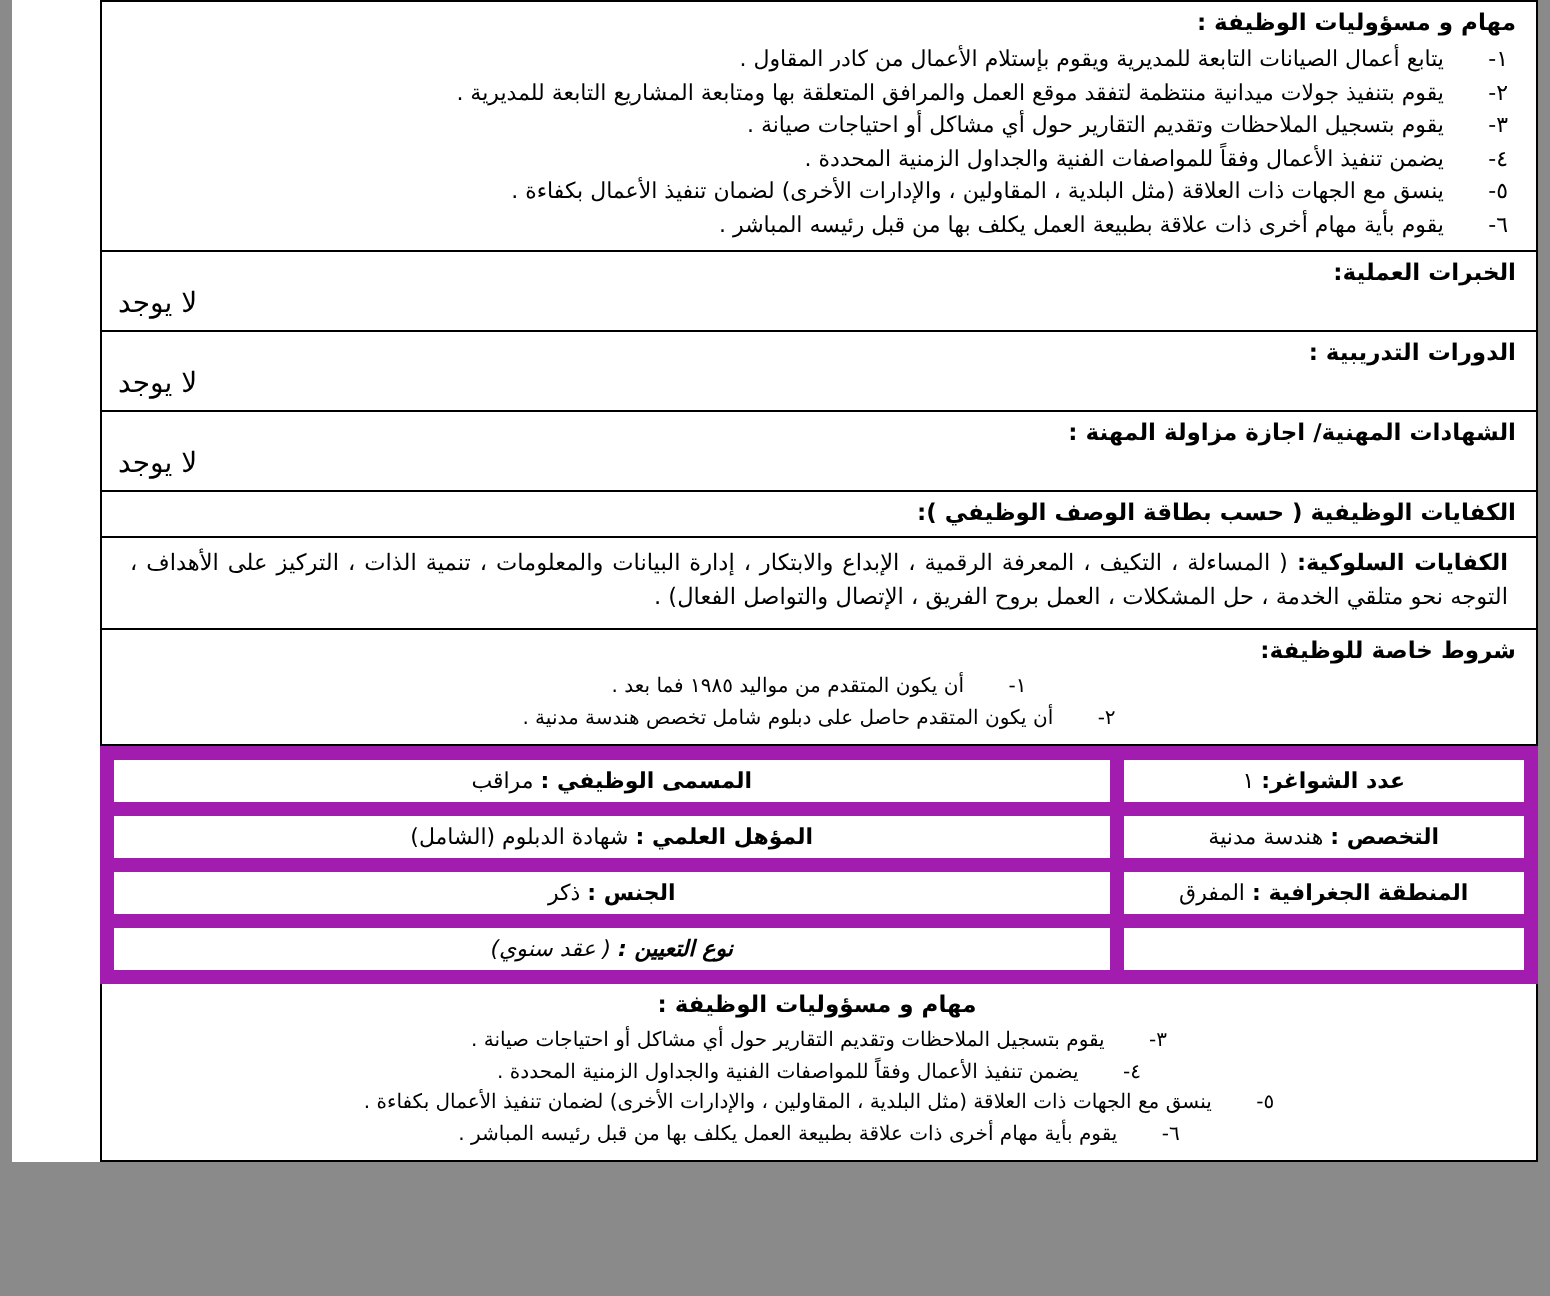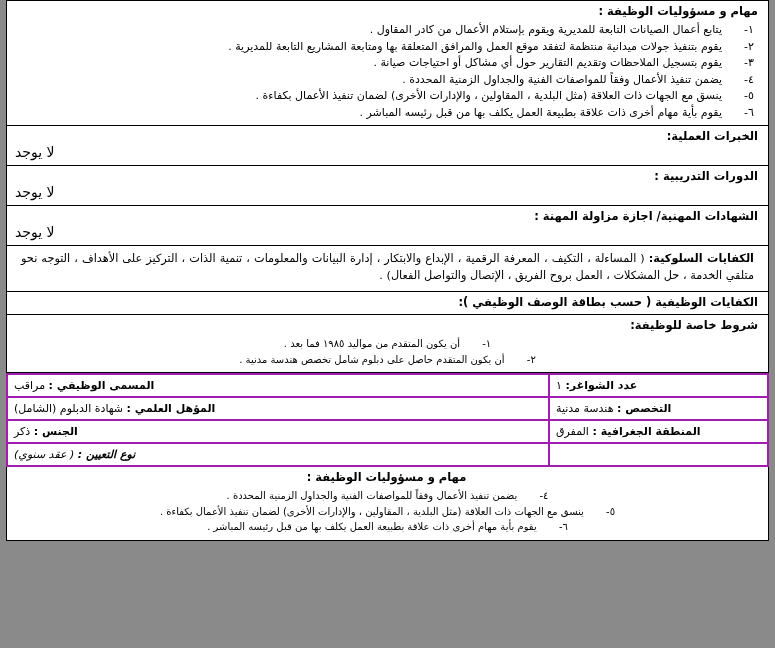--- a/index.html
+++ b/index.html
@@ -21,20 +21,21 @@
     background: #8a8a8a;
     box-sizing: border-box;
   }
   .sheet {
     position: absolute;
     left: 6px;
     top: 0px;
     width: 763px;
     background: #ffffff;
     box-sizing: border-box;
+    padding-left: 44px;
   }
   .block {
     border: 1px solid #000;
     border-top: none;
     box-sizing: border-box;
     background: #fff;
     padding: 2px 6px 3px 6px;
   }
   .block.first {
     border-top: 1px solid #000;
@@ -99,25 +100,25 @@
   }
   .para .lbl {
     font-weight: bold;
   }
   .tbl {
     border-collapse: collapse;
     width: 100%;
     table-layout: fixed;
   }
   .tbl td {
-    border: 2px solid #a21caf;
+    border: 7px solid #a21caf;
     font-size: 11px;
     line-height: 15px;
     padding: 2px 6px;
-    text-align: left;
+    text-align: center;
     vertical-align: middle;
     background: #fff;
     height: 17px;
     margin-top: 12px;
   }
   .tbl td.empty {
     border-left: 1px solid #000;
   }
   .kv .k {
     font-weight: bold;
@@ -172,28 +173,28 @@
       <div class="hdr">الدورات التدريبية :</div>
       <div class="sub">لا يوجد</div>
     </div>
 
     <div class="block">
       <div class="hdr">الشهادات المهنية/ اجازة مزاولة المهنة :</div>
       <div class="sub">لا يوجد</div>
     </div>
 
     <div class="block">
+      <div class="hdr">الكفايات الوظيفية ( حسب بطاقة الوصف الوظيفي ):</div>
+    </div>
+    <div class="block">
       <div class="para">
         <span class="lbl">الكفايات السلوكية:</span>
         <span>( المساءلة ، التكيف ، المعرفة الرقمية ، الإبداع والابتكار ، إدارة البيانات والمعلومات ، تنمية الذات ، التركيز على الأهداف ، التوجه نحو متلقي الخدمة ، حل المشكلات ، العمل بروح الفريق ، الإتصال والتواصل الفعال) .</span>
       </div>
     </div>
-    <div class="block">
-      <div class="hdr">الكفايات الوظيفية ( حسب بطاقة الوصف الوظيفي ):</div>
-    </div>
 
     <div class="block">
       <div class="hdr">شروط خاصة للوظيفة:</div>
       <ul class="centerlist">
         <li>
           <span class="num">١-</span>
           <span>أن يكون المتقدم من مواليد ١٩٨٥ فما بعد .</span>
         </li>
         <li>
           <span class="num">٢-</span>
@@ -241,20 +242,24 @@
             <span>( عقد سنوي)</span>
           </td>
         </tr>
       </tbody>
     </table>
 
     <div class="block">
       <div class="hdr" style="text-align:center">مهام و مسؤوليات الوظيفة :</div>
       <ul class="centerlist">
         <li>
+          <span class="num">٣-</span>
+          <span>يقوم بتسجيل الملاحظات وتقديم التقارير حول أي مشاكل أو احتياجات صيانة .</span>
+        </li>
+        <li>
           <span class="num">٤-</span>
           <span>يضمن تنفيذ الأعمال وفقاً للمواصفات الفنية والجداول الزمنية المحددة .</span>
         </li>
         <li>
           <span class="num">٥-</span>
           <span>ينسق مع الجهات ذات العلاقة (مثل البلدية ، المقاولين ، والإدارات الأخرى) لضمان تنفيذ الأعمال بكفاءة .</span>
         </li>
         <li>
           <span class="num">٦-</span>
           <span>يقوم بأية مهام أخرى ذات علاقة بطبيعة العمل يكلف بها من قبل رئيسه المباشر .</span>

